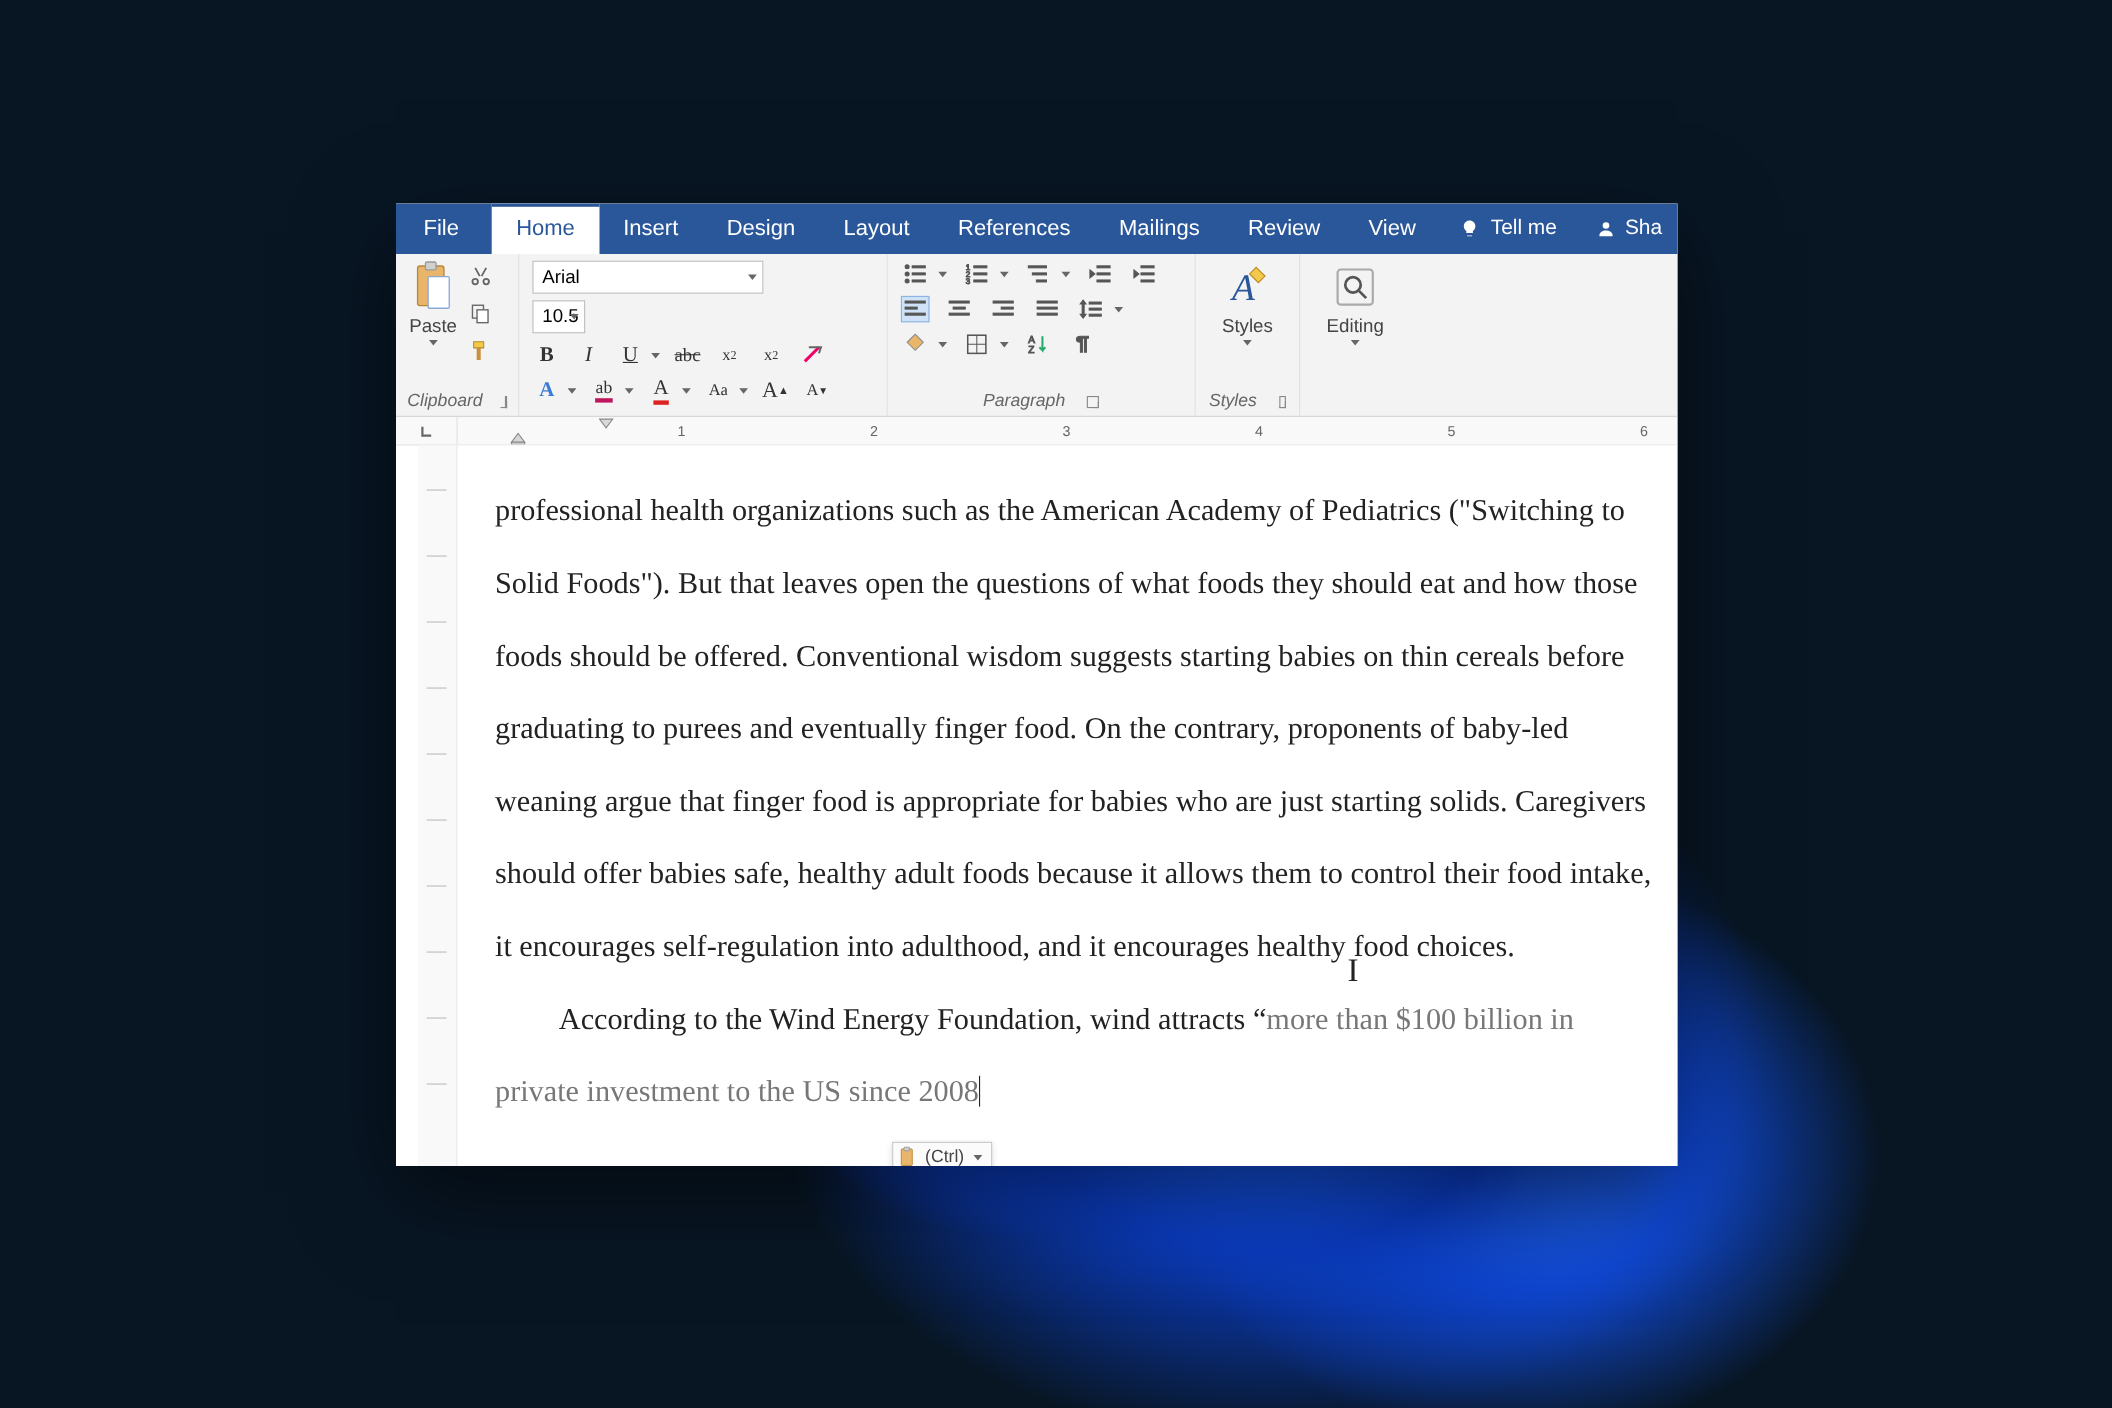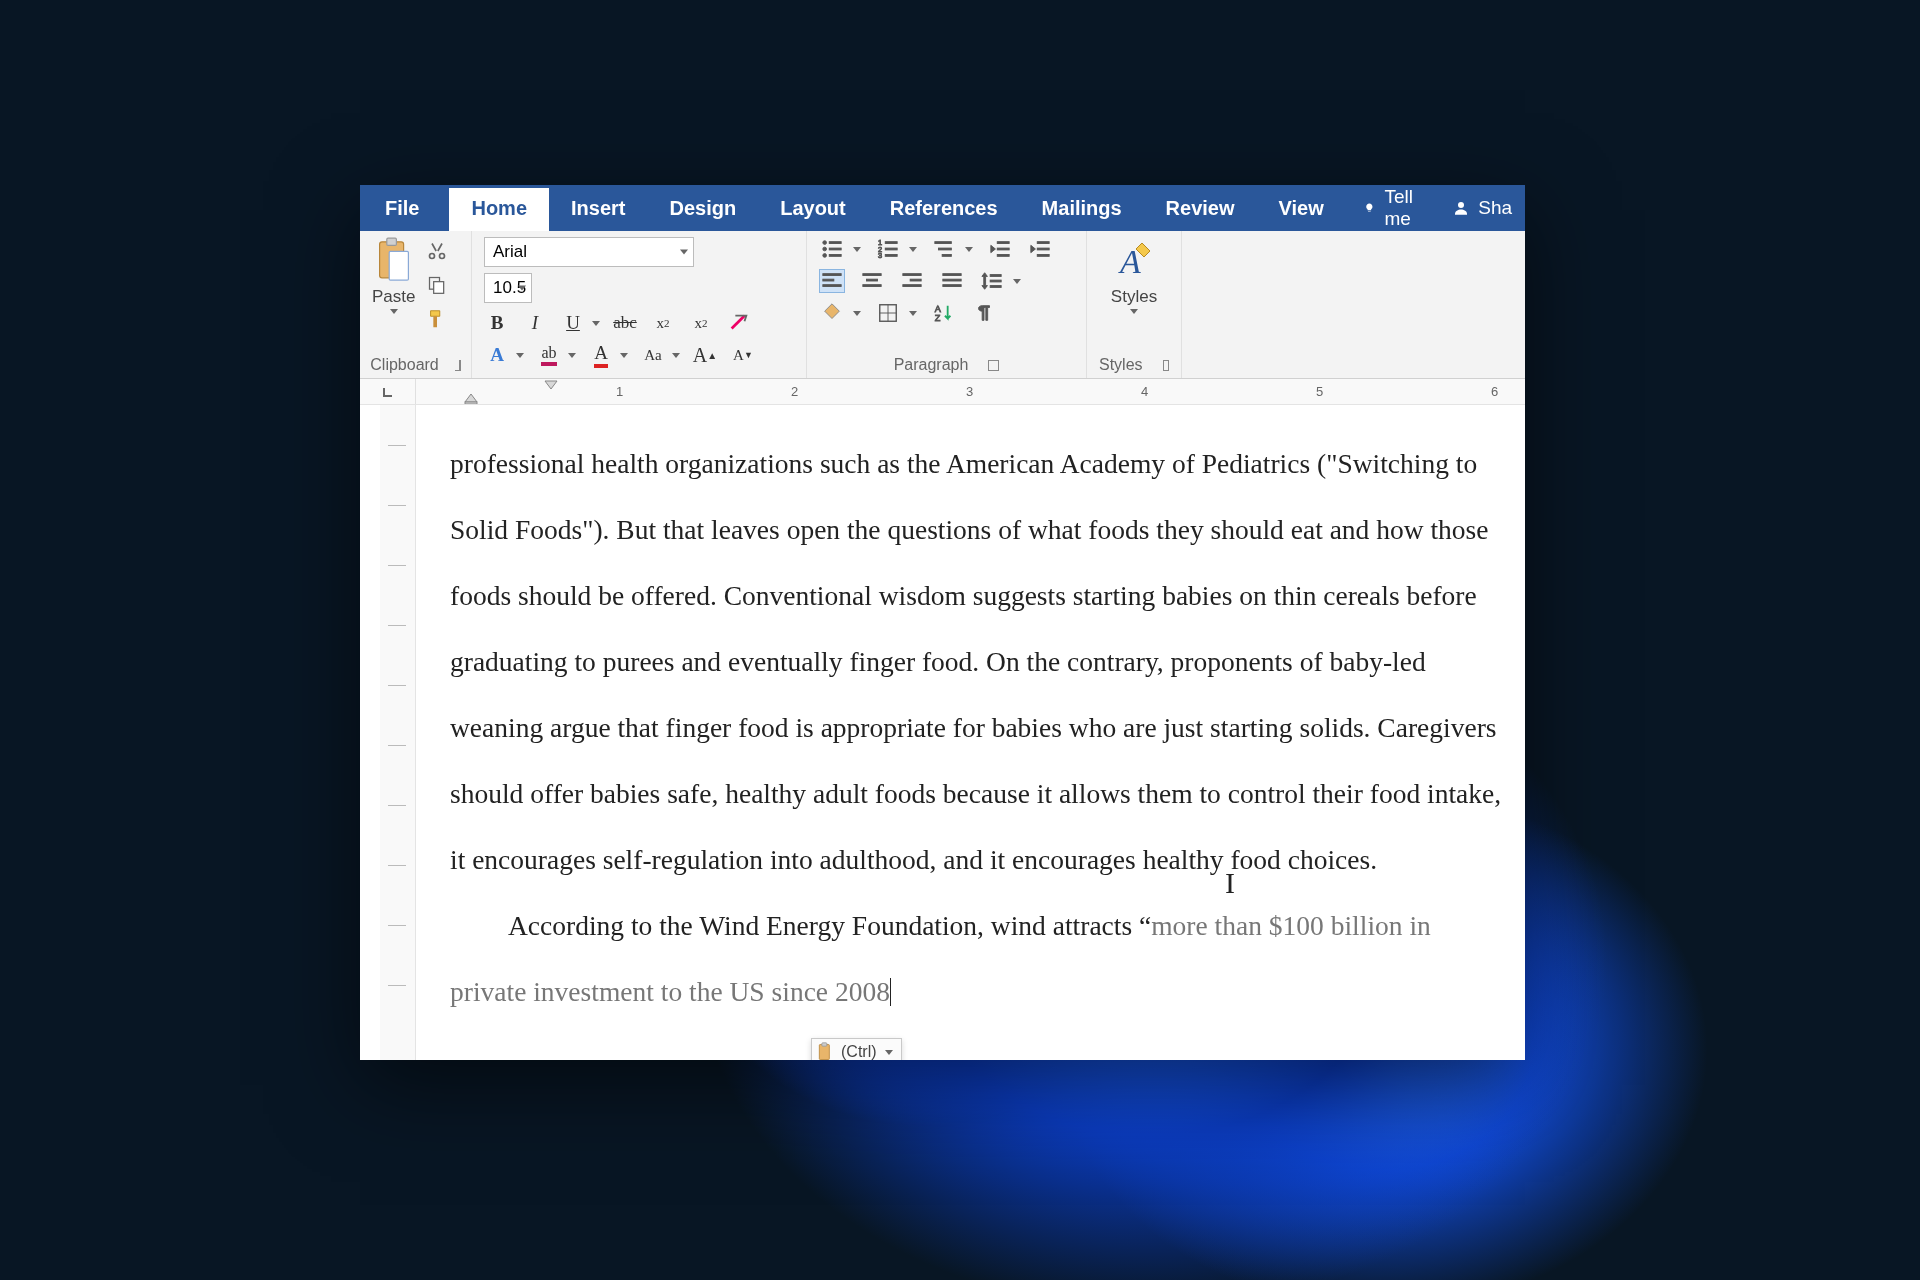--- a/index.html
+++ b/index.html
@@ -25,42 +25,42 @@
     background:#fff;
     box-shadow:0 25px 80px rgba(0,0,0,.55);
     overflow:hidden;
   }
   
   .tabs {
     height:46px; background:#2a579a; color:#fff;
     display:flex; align-items:stretch; font-size:20px;
   }
   .tab {
-    padding:0 22px; display:flex; align-items:center; cursor:default;font-weight:bold;
+    padding:0 22px; display:flex; align-items:center; cursor:default;
   }
   .tab.file { padding:0 30px 0 25px; }
   .tab.active { background:#fff; color:#2a579a; border-top:3px solid #2a579a; padding-top:0; margin-top:0;text-align:right;}
   .tab.active span { position:relative; top:-1px; }
   .tabs .spacer { flex:1; }
   .tell-me { display:flex; align-items:center; gap:10px; padding:0 18px; font-size:19px;}
   .share-btn { display:flex; align-items:center; gap:8px; padding:0 14px; font-size:19px;}
   .bulb, .share-ic { width:18px; height:18px; fill:#fff;}
   
   .ribbon {
     background:#f3f3f3; border-bottom:1px solid #d0d0d0;
     display:flex; height:148px;
   }
   .group {
     border-right:1px solid #e0e0e0; padding:4px 12px 0 12px;
     display:flex; flex-direction:column; position:relative;
   }
   .group-body { flex:1; display:flex; align-items:flex-start; }
   .group-label {
     text-align:center; font-size:16px; color:#666; padding:2px 0 4px 0;
-    display:flex; align-items:center; justify-content:center; gap:20px;
+    display:flex; align-items:center; justify-content:center; gap:20px;font-style:italic;
   }
   .dlaunch { width:11px;height:11px; border:1px solid #888; position:relative;}
   .dlaunch::after{content:"";position:absolute;right:-1px;bottom:-1px;width:5px;height:5px;border-right:1px solid #888;border-bottom:1px solid #888;}
   
   .paste-block{display:flex;flex-direction:column;align-items:center;padding:2px 6px 0 0;}
   .paste-icon{width:42px;height:48px;display:flex;align-items:center;justify-content:center;}
   .paste-label{font-size:17px;color:#444;margin-top:2px;}
   .clip-side{display:flex;flex-direction:column;gap:10px;padding-top:4px;margin-left:4px;}
   .mini-ic{width:24px;height:24px;display:flex;align-items:center;justify-content:center;}
   
@@ -389,20 +389,34 @@
           <div class="styles-label">Styles</div>
           <div class="dd-caret" style="margin:2px auto 0;"></div>
         </div>
       </div>
       <div class="group-label">
           <span>Styles</span>
           <span class="dlaunch"></span>
         </div>
     </div>
 
+    <div class="group" style="width:100px;border-right:none;">
+      <div class="group-body" style="justify-content:center;">
+        <div class="styles-block">
+          <svg class="styles-icon" viewBox="0 0 40 48">
+              <rect x="4" y="6" width="32" height="32" rx="3" fill="none" stroke="#aaa" stroke-width="2"></rect>
+              <circle cx="18" cy="20" r="7" fill="none" stroke="#555" stroke-width="2.5"></circle>
+              <line x1="23" y1="25" x2="30" y2="32" stroke="#555" stroke-width="2.5"></line>
+            </svg>
+          <div class="styles-label">Editing</div>
+          <div class="dd-caret" style="margin:2px auto 0;"></div>
+        </div>
+      </div>
+      <div class="group-label">&nbsp;</div>
+    </div>
 
   </div>
 
   <div class="ruler-wrap">
     <div class="ruler-corner">
       <svg width="14" height="14" viewBox="0 0 14 14">
           <path d="M3 3v8h8" stroke="#666" fill="none" stroke-width="2"></path>
         </svg>
     </div>
     <div class="ruler">

